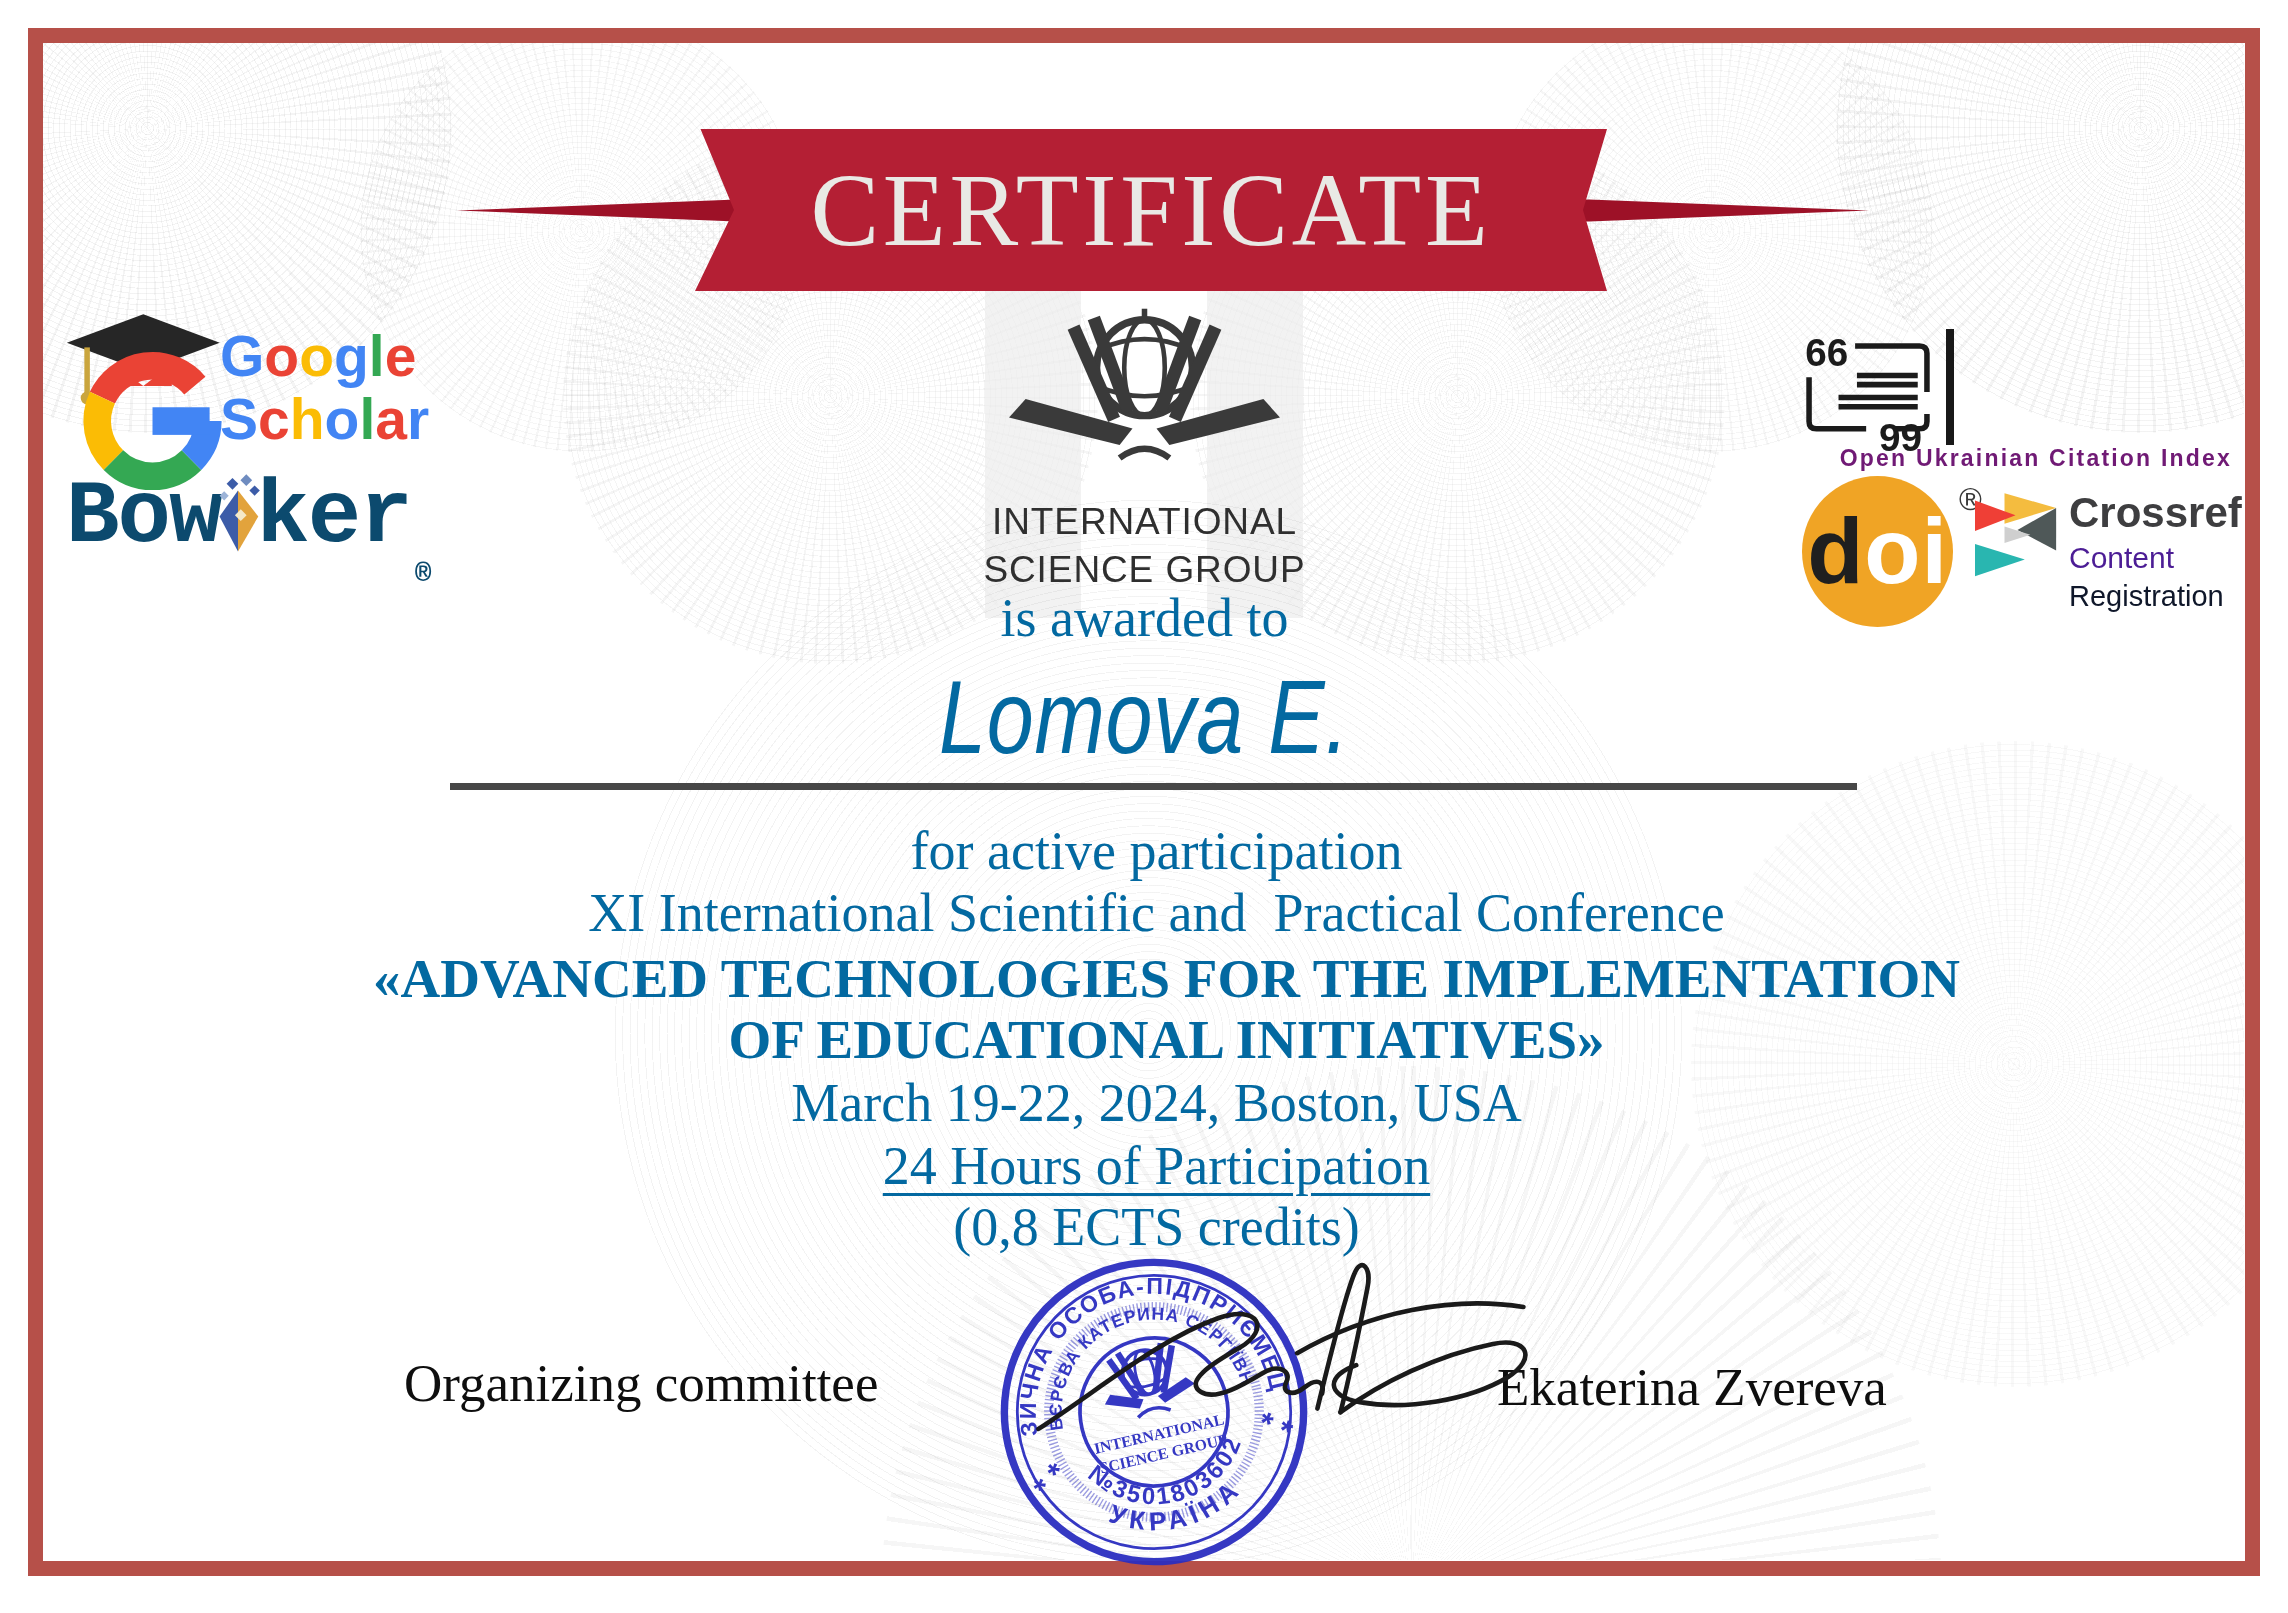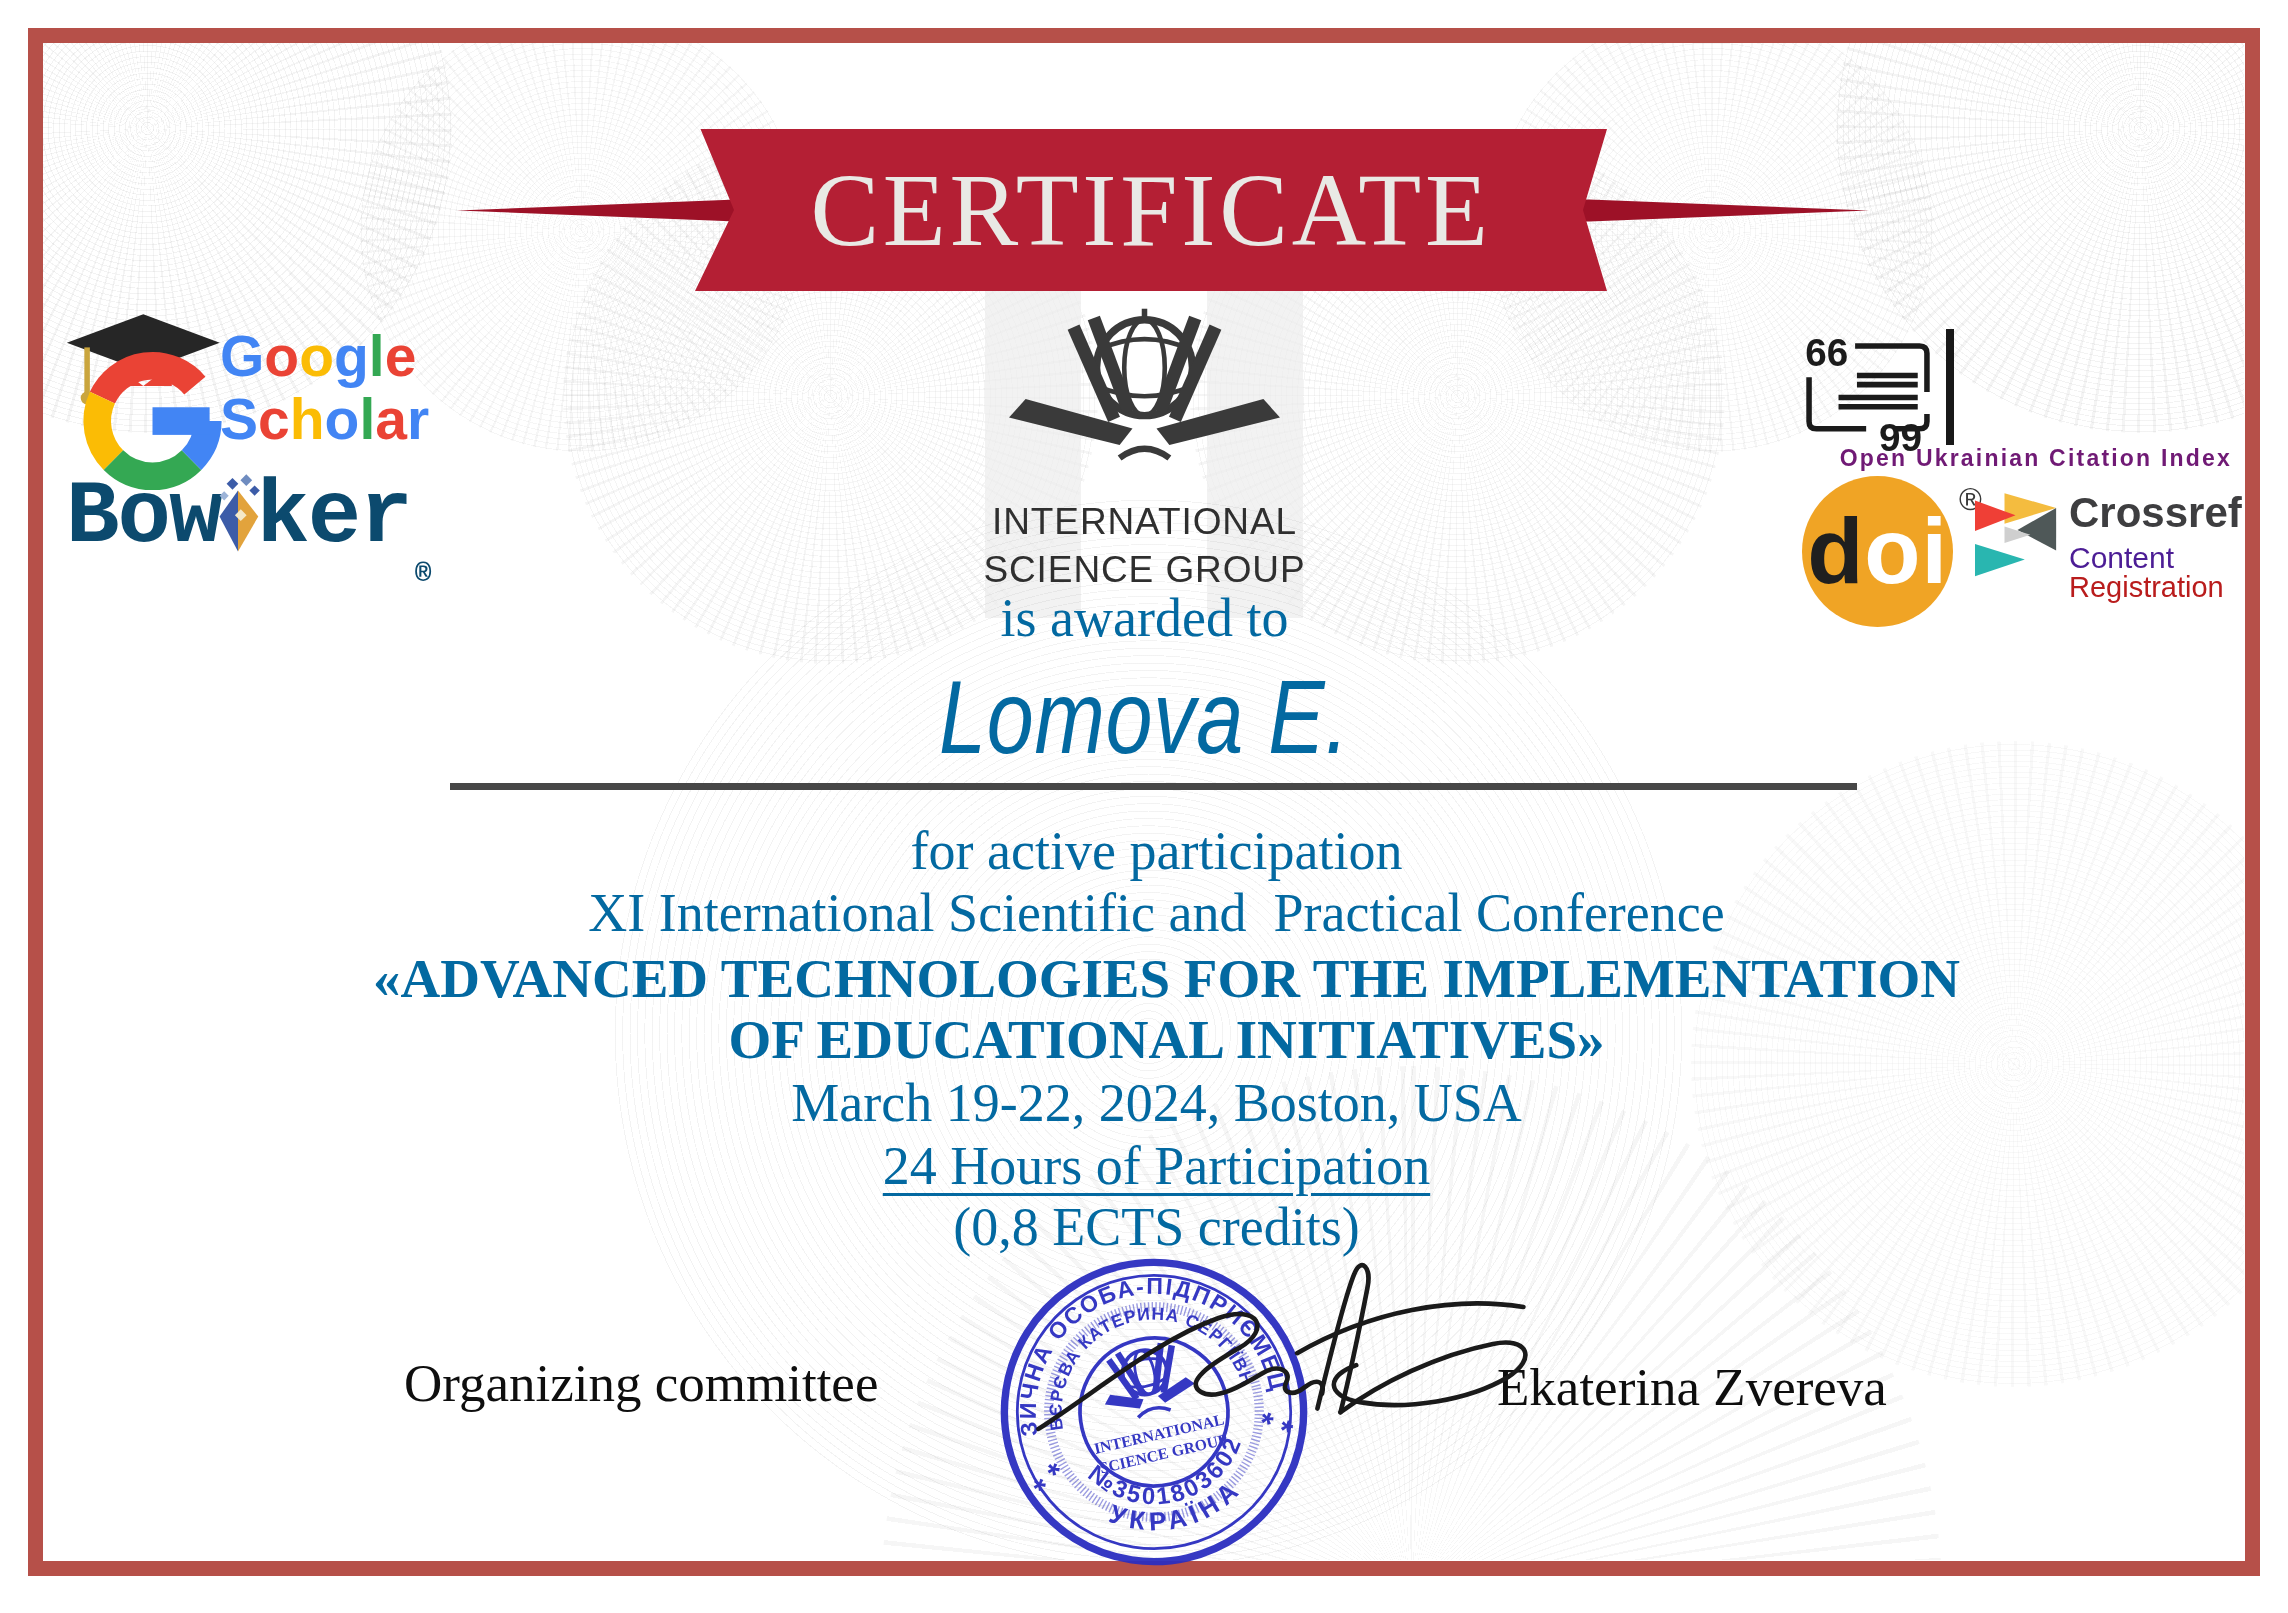--- a/index.html
+++ b/index.html
@@ -32,21 +32,21 @@
   .ouci{position:absolute;left:1798px;top:329px;width:452px;z-index:3;}
   .ouci-bar{position:absolute;left:148px;top:0px;width:8.3px;height:116px;background:#191919;}
   .ouci-acr{position:absolute;left:174px;top:-11px;font-family:"Liberation Sans",sans-serif;font-weight:800;font-size:87px;letter-spacing:4.6px;color:#141414;}
   .ouci-sub{position:absolute;left:0px;top:116px;width:434px;font-family:"Liberation Sans",sans-serif;font-weight:700;font-size:23px;letter-spacing:2.2px;color:#701a75;white-space:nowrap;text-align:right;}
   .doi{position:absolute;left:1802px;top:476px;z-index:3;}
   .doi-circle{width:151px;height:151px;border-radius:50%;background:#f0a425;display:flex;align-items:center;justify-content:center;font-family:"Liberation Sans",sans-serif;font-weight:700;font-size:92px;letter-spacing:0.9px;}
   .doi-reg{position:absolute;left:157px;top:5.5px;font-family:"Liberation Sans",sans-serif;font-size:31px;color:#3a3a3a;}
   .crossref{position:absolute;left:1975px;top:487px;width:305px;z-index:3;font-family:"Liberation Sans",sans-serif;}
   .cr-name{position:absolute;left:94px;top:1.8px;font-weight:700;font-size:42px;color:#3e3e40;}
   .cr-sub1{position:absolute;left:94px;top:54px;font-size:30px;color:#4c1d95;}
-  .cr-sub2{position:absolute;left:94px;top:84px;font-size:29px;color:#b91c1c;}
+  .cr-sub2{position:absolute;left:94px;top:93px;font-size:29px;color:#0f172a;}
   
   .cline{position:absolute;left:0;right:0;text-align:center;color:#0369a1;z-index:3;}
   .awarded{top:587px;font-size:54px;}
   .name{top:659px;font-family:"Liberation Sans",sans-serif;font-style:italic;font-size:103px;font-weight:400;letter-spacing:0.9px;}
   .name-inner{display:inline-block;transform:scaleX(.82);}
   .nameline{position:absolute;left:450px;top:783px;width:1407px;height:6.5px;background:#474747;z-index:3;}
   .t-reg{font-size:54px;padding-left:24px;}
   .t-bold{font-size:55px;font-weight:700;padding-left:44px;}
   .participation{top:820px;}
   .conference{top:882px;white-space:pre-wrap;}

